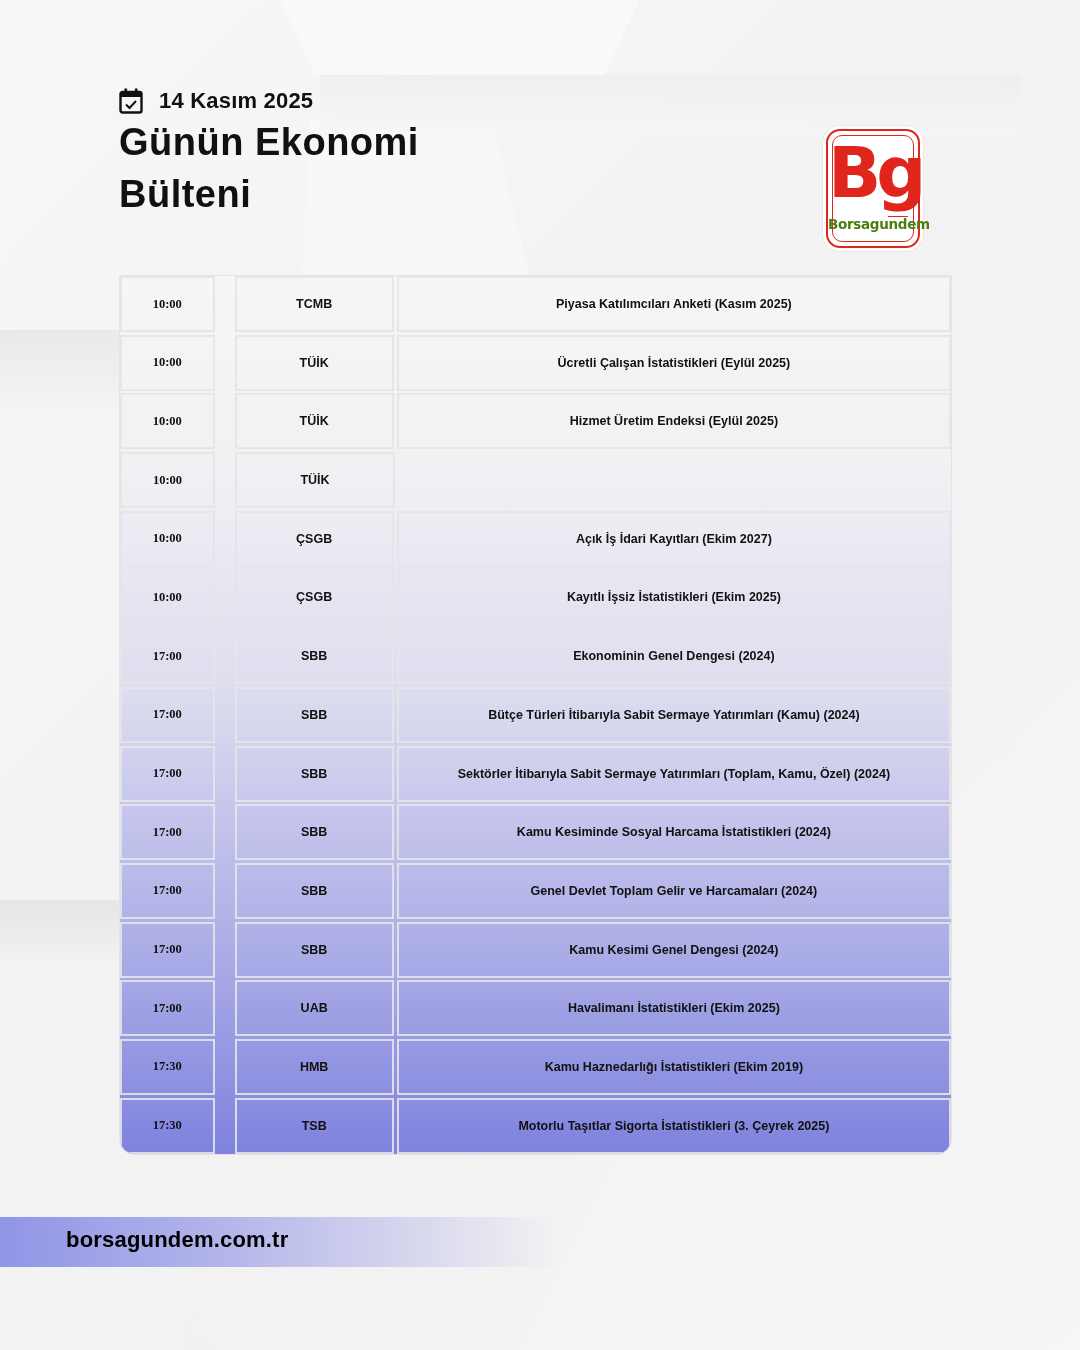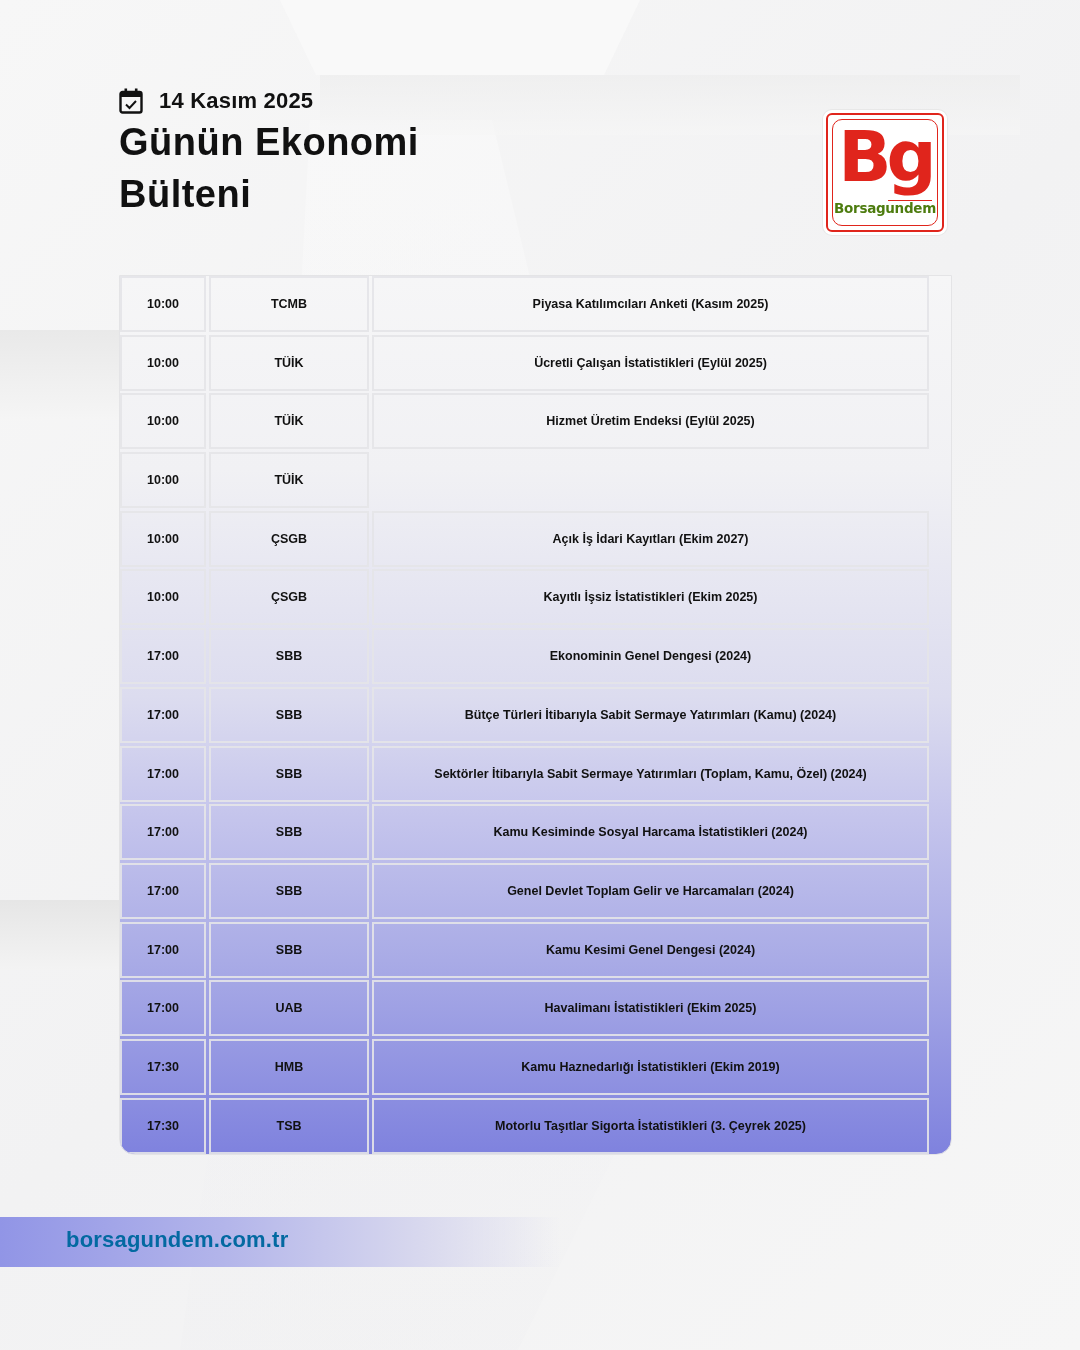--- a/index.html
+++ b/index.html
@@ -23,45 +23,45 @@
   .bg6 { left: 180px; top: 120px; width: 520px; height: 1230px;
     background: linear-gradient(180deg, rgba(255,255,255,.5), rgba(235,235,238,.3));
     clip-path: polygon(25% 0, 60% 0, 100% 70%, 65% 100%, 0% 100%, 20% 40%); opacity: .6; }
 
   .header { position: absolute; left: 119px; top: 86px; width: 840px; }
   .date-row { display: flex; align-items: center; gap: 16px; height: 30px; }
   .cal-icon { width: 24px; height: 26px; display: inline-block; }
   .date-text { font-size: 22px; font-weight: 700; letter-spacing: .2px; }
   .title { font-size: 38px; font-weight: 700; line-height: 52px; width: 340px; letter-spacing: .5px; }
 
-  .logo { position: absolute; left: 826px; top: 113px; width: 118px; height: 119px;
-    box-sizing: border-box; border: 2px solid #e0251c; border-radius: 6px; background: #fff;
+  .logo { position: absolute; left: 826px; top: 129px; width: 94px; height: 119px;
+    box-sizing: border-box; border: 2px solid #e0251c; border-radius: 14px; background: #fff;
     box-shadow: 0 0 0 3px #fff, 0 0 0 4px #e8e8e8; }
   .logo-inner { position: absolute; left: 4px; top: 4px; right: 4px; bottom: 4px;
     border: 1.5px solid #e0251c; border-radius: 10px; }
   .logo-bg { position: absolute; left: 0; right: 0; top: 4px; text-align: center;
     font-family: "DejaVu Sans", sans-serif; font-weight: 900; font-size: 70px; line-height: 76px;
     color: #e0251c; letter-spacing: -5px; }
   .logo-name { position: absolute; left: 0; right: 0; top: 85px; text-align: center;
     font-family: "DejaVu Sans", sans-serif; font-weight: 700; font-size: 13.5px; color: #4d7c0f; letter-spacing: -.3px; }
   .logo-name::before { content: ""; position: absolute; left: 60px; right: 10px; top: 0; border-top: 1.5px solid #e0251c; }
 
   .table-wrap { position: absolute; left: 119px; top: 275px; width: 831px; height: 878px;
     border: 1px solid #e4e4e6; border-radius: 0 0 16px 16px; overflow: hidden;
     background: linear-gradient(180deg, #f6f6f7 0%, #f1f1f4 22%, #dcdcef 48%, #c4c4ec 62%, #a9abe6 78%, #7f82de 100%); }
   .row { display: flex; height: 56px; margin-bottom: 2.7px; }
   .cell { box-sizing: border-box; height: 56px; display: flex; align-items: center; justify-content: center;
     border: 2px solid rgba(228,228,232,.9); font-size: 12.5px; font-weight: 700; color: #111; }
-  .c-time { width: 86px; margin-right: 3px; }
+  .c-time { width: 95px; margin-right: 20px; font-family: Liberation Serif, serif; }
   .c-src { width: 160px; margin-right: 3px; text-align: right; }
   .c-event { width: 557px; }
 
   .footer-band { position: absolute; left: 0; top: 1217px; width: 560px; height: 50px;
     background: linear-gradient(90deg, #9195e6 0%, #b3b5ea 40%, #d8d8ee 75%, rgba(240,240,244,0) 100%); }
-  .footer-text { position: absolute; left: 66px; top: 1227px; font-size: 22px; font-weight: 700; color: #0369a1; letter-spacing: .2px; }
+  .footer-text { position: absolute; left: 66px; top: 1227px; font-size: 22px; font-weight: 700; color: #000000; letter-spacing: .2px; }
 </style>
 </head>
 <body>
 
 <div class="bg-shape bg1"></div>
 <div class="bg-shape bg6"></div>
 <div class="bg-shape bg2"></div>
 <div class="bg-shape bg3"></div>
 <div class="bg-shape bg4"></div>
 <div class="bg-shape bg5"></div>

